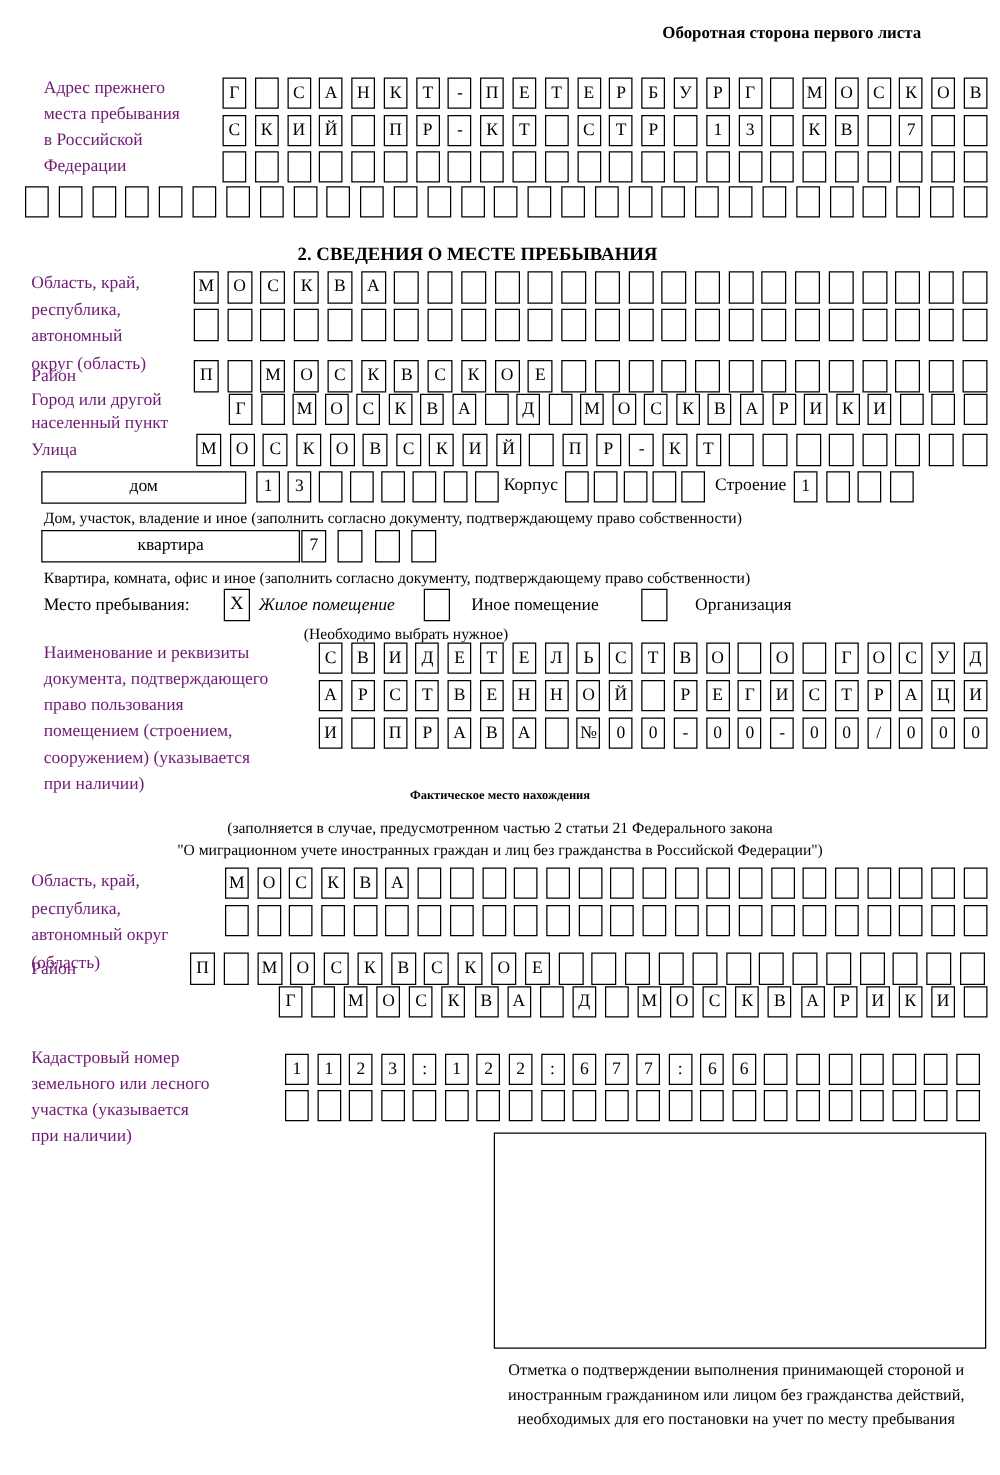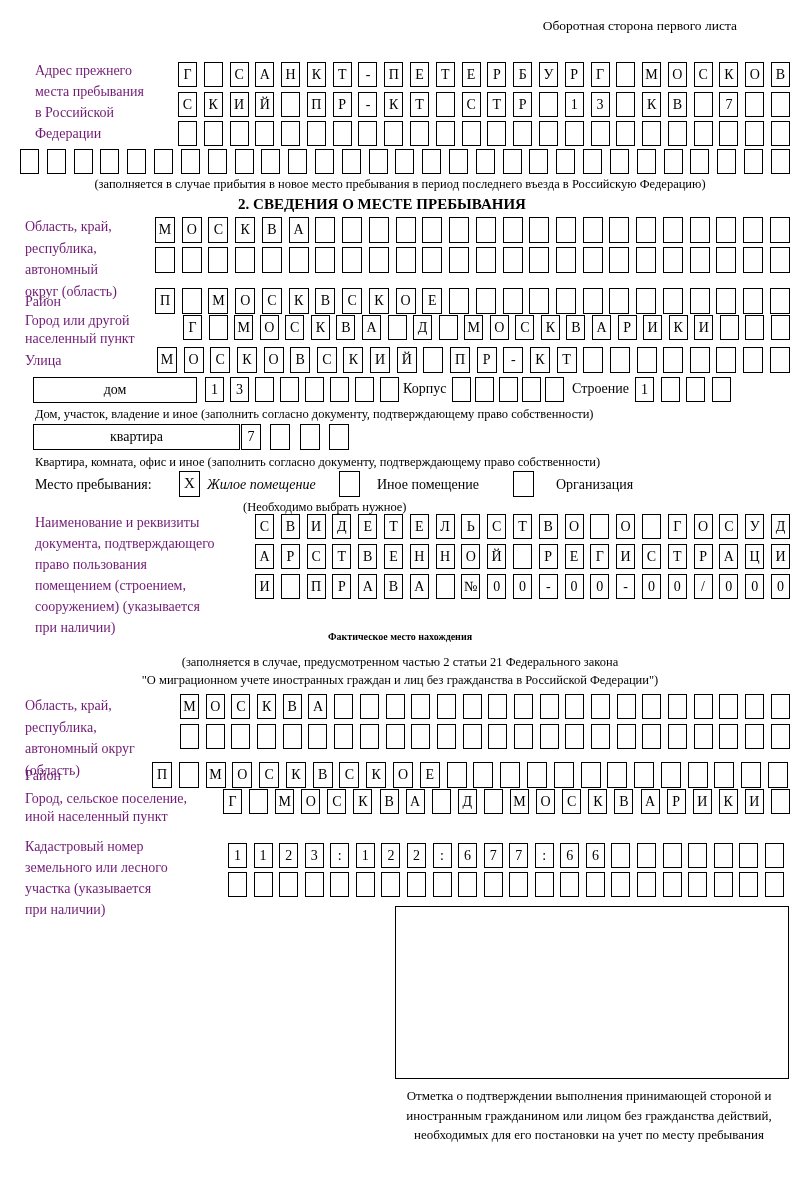--- a/index.html
+++ b/index.html
@@ -32,21 +32,21 @@
   .inline-lbl{font-size:14px;white-space:nowrap;}
   .bigbox{box-sizing:border-box;border:1.5px solid #000;background:#fff;}
   .note{font-size:12.5px;}
   .stamp-cap{font-size:13px;line-height:19.5px;}
 </style>
 </head>
 <body>
 
 <div class="page">
 
-  <div class="abs" style="top:18px;right:63px;font-size:13.5px;">Оборотная сторона первого листа</div>
+  <div class="abs" style="top:18px;right:63px;font-size:13.5px;font-weight:bold;">Оборотная сторона первого листа</div>
 
   <div class="abs lbl" style="left:35px;top:60px;">Адрес прежнего
 места пребывания
 в Российской
 Федерации</div>
   <div class="abs cellrow" style="left:178px;top:62px;width:612px;">
       <div class="cell sm">Г</div>
       <div class="cell sm"></div>
       <div class="cell sm">С</div>
       <div class="cell sm">А</div>
@@ -147,21 +147,20 @@
       <div class="cell sm"></div>
       <div class="cell sm"></div>
       <div class="cell sm"></div>
       <div class="cell sm"></div>
       <div class="cell sm"></div>
       <div class="cell sm"></div>
       <div class="cell sm"></div>
       <div class="cell sm"></div>
       <div class="cell sm"></div>
     </div>
-  <div class="abs caption center" style="left:0;top:177px;width:800px;">(заполняется в случае прибытия в новое место пребывания в период последнего въезда в Российскую Федерацию)</div>
 
   <div class="abs bold center" style="left:0;top:196px;width:764px;font-size:15px;">2. СВЕДЕНИЯ О МЕСТЕ ПРЕБЫВАНИЯ</div>
 
   <div class="abs lbl" style="left:25px;top:216px;line-height:21.5px;">Область, край,
 республика,
 автономный
 округ (область)</div>
   <div class="abs cellrow" style="left:155px;top:217px;width:635px;">
       <div class="cell">М</div>
       <div class="cell">О</div>
@@ -504,22 +503,20 @@
       <div class="cell"></div>
       <div class="cell"></div>
       <div class="cell"></div>
       <div class="cell"></div>
       <div class="cell"></div>
       <div class="cell"></div>
       <div class="cell"></div>
       <div class="cell"></div>
     </div>
 
-  <div class="abs lbl tight" style="left:25px;top:790px;">Город, сельское поселение,
-иной населенный пункт</div>
   <div class="abs cellrow" style="left:223px;top:789px;width:567px;">
       <div class="cell sm">Г</div>
       <div class="cell sm"></div>
       <div class="cell sm">М</div>
       <div class="cell sm">О</div>
       <div class="cell sm">С</div>
       <div class="cell sm">К</div>
       <div class="cell sm">В</div>
       <div class="cell sm">А</div>
       <div class="cell sm"></div>

